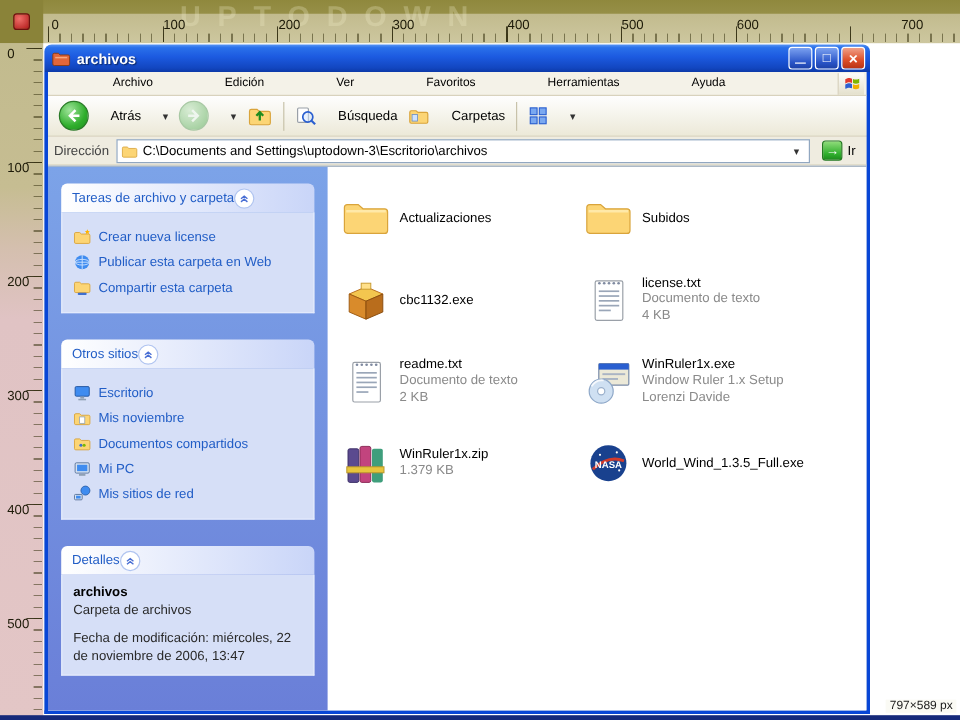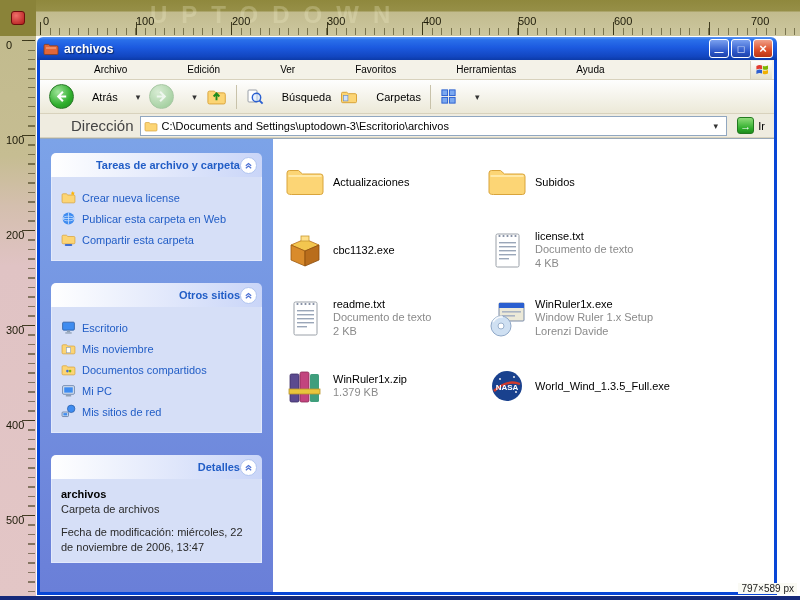--- a/index.html
+++ b/index.html
@@ -31,21 +31,21 @@
     background-repeat:no-repeat,no-repeat; }
   .corner { position:absolute; left:0; top:0; width:36px; height:36px; background:#8a8339; z-index:2;
     display:flex; align-items:center; justify-content:center; }
   .corner-icon { width:14px; height:14px; border-radius:3px;
     background:radial-gradient(circle at 35% 30%,#f0706a,#b01818); border:1px solid #6e0e0e; }
   .size-label { position:absolute; right:3px; bottom:6px; z-index:60; background:#fafaf4;
     font-size:10px; color:#1a1a1a; padding:0 3px; }
   .edge-strip { position:absolute; left:0; right:0; bottom:0; height:4px; background:#15297a; z-index:55; }
 
   
-  .window { position:absolute; left:37px; top:37px; width:740px; height:558px; z-index:10;
+  .window { position:absolute; left:37px; top:37px; width:688px; height:558px; z-index:10;
     display:flex; flex-direction:column; font-size:11px; }
   .titlebar { height:23px; border-radius:6px 6px 0 0; padding:0 4px 0 6px;
     background:linear-gradient(180deg,#5a96f4 0%,#2a70ea 12%,#1c5ae0 45%,#1246c0 85%,#0c3aa8 100%);
     display:flex; align-items:center; gap:5px; }
   .title-text { color:#fff; font-weight:bold; font-size:12px; flex:1;
     text-shadow:1px 1px 1px rgba(0,0,0,.5); }
   .winbtns { display:flex; gap:2px; }
   .wbtn { width:20px; height:19px; border-radius:3px; border:1px solid #fff;
     display:flex; align-items:center; justify-content:center;
     color:#fff; font-size:11px; font-weight:bold; cursor:default;
@@ -66,37 +66,37 @@
   .navc { width:25px; height:25px; border-radius:50%; flex:none;
     background:radial-gradient(circle at 35% 30%,#9fe49a,#2fae2c 60%,#1e8c1e);
     border:1px solid #2a7a28; display:flex; align-items:center; justify-content:center; }
   .navc.disabled { background:radial-gradient(circle at 35% 30%,#d8ecd4,#96c892);
     border-color:#a8c8a4; }
   .caret { font-size:9px; color:#333; }
   .sep { width:1px; height:24px; background:#c8c2aa; margin:0 3px; flex:none; }
 
   .addressbar { height:24px; display:flex; align-items:center; gap:6px; padding:0 5px;
     background:#efece0; border-bottom:1px solid #d8d2bd; }
-  .addr-label { font-size:15px; color:#444;margin-left:26px; }
+  .addr-label { font-size:11px; color:#444; }
   .addr-field { flex:1; height:20px; background:#fff; border:1px solid #91a7c0;
     display:flex; align-items:center; gap:4px; padding:0 3px; }
   .addr-text { flex:1; font-size:11px; color:#000; white-space:nowrap; overflow:hidden; }
   .addr-caret { width:15px; text-align:center; }
   .go-btn { display:flex; align-items:center; gap:4px; padding:0 4px; }
   .go-ico { width:17px; height:17px; border-radius:3px;
     background:linear-gradient(180deg,#8fdc7a,#2fae2c 70%,#1e8c1e); border:1px solid #237a20;
     color:#fff; font-size:11px; display:flex; align-items:center; justify-content:center; }
 
   .wbody { flex:1; min-height:0; display:flex; background:#fff; border-top:1px solid #98a8b8; }
   .sidebar { width:233px; flex:none; padding:14px 11px;
     background:linear-gradient(180deg,#7ca3e8,#6a7fd8); overflow:hidden; }
   .panel { margin-bottom:22px; }
   .panel-head { height:24px; background:linear-gradient(90deg,#ffffff,#c9d5f8);
-    border-radius:5px 5px 0 0; display:flex; align-items:center; justify-content:flex-end;
-    padding:0 5px 0 9px; color:#215dc6; font-weight:bold; font-size:11px; }
+    border-radius:5px 5px 0 0; display:flex; align-items:center; justify-content:flex-start;
+    padding:0 5px 0 9px; color:#215dc6; font-weight:normal; font-size:11px; }
   .chev { width:17px; height:17px; border-radius:50%; background:#fff; border:1px solid #b0c4f0;
     display:flex; align-items:center; justify-content:center; flex:none; }
   .panel-body { background:#d6dff7; border:1px solid #e3eafc; border-top:none; padding:7px 9px; }
   .pitem { display:flex; align-items:center; gap:6px; margin:6px 0; color:#215dc6; font-size:11px; }
   .pitem .ic { width:15px; height:15px; flex:none; display:flex; }
   .det-name { font-weight:bold; color:#000; font-size:11px; margin:2px 0 3px; }
   .det-type { color:#2a2a2a; font-size:11px; margin-bottom:10px; }
   .det-mod { color:#2a2a2a; font-size:11px; line-height:1.35; }
 
   .content { flex:1; padding:20px 0 0 12px; overflow:hidden; }

